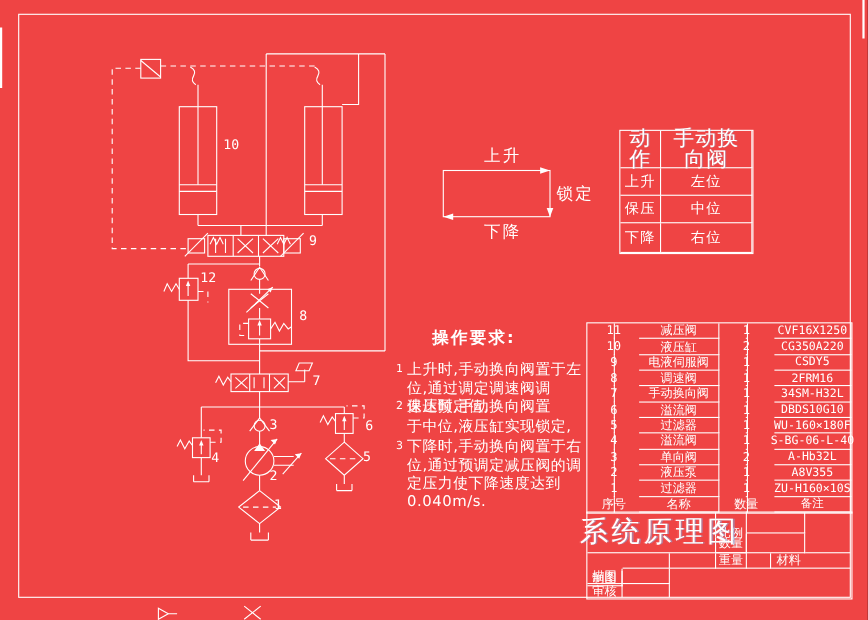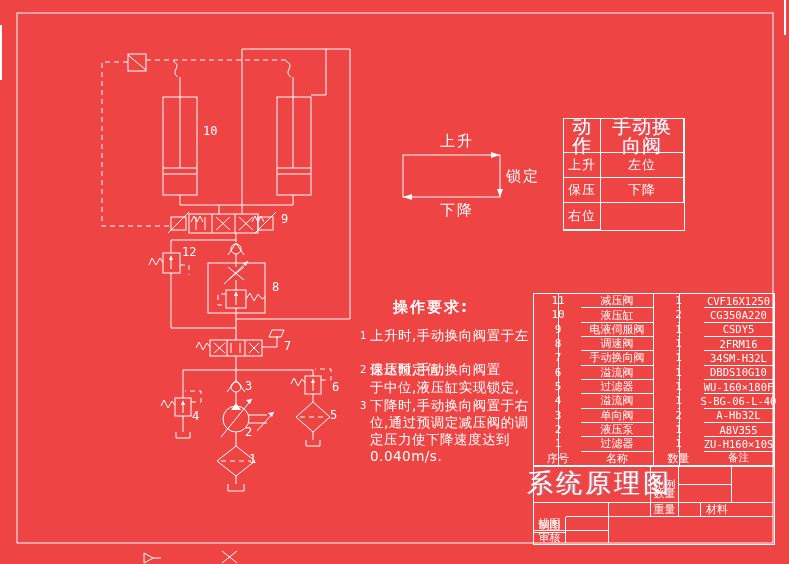--- a/index.html
+++ b/index.html
@@ -205,20 +205,23 @@
   <div class="abs cyc" style="left:440px;top:132px;">上升</div>
   <div class="abs cyc" style="left:506px;top:167px;">锁定</div>
   <div class="abs cyc" style="left:440px;top:201px;">下降</div>
 
   <div class="abs" id="op-title">操作要求:</div>
   <div class="abs" id="op-block">
       <div class="op-line" style="top: 7px;">
         <span class="op-num">1</span>
         <span class="op-text">上升时,手动换向阀置于左</span>
       </div>
+      <div class="op-line" style="top: 24px;">
+        <span class="op-text">位,通过调定调速阀调</span>
+      </div>
       <div class="op-line" style="top: 41px;">
         <span class="op-num">2</span>
         <span class="op-overlay">速达预定值,</span>
         <span class="op-text">保压时,手动换向阀置</span>
       </div>
       <div class="op-line" style="top: 59px;">
         <span class="op-text">于中位,液压缸实现锁定,</span>
       </div>
       <div class="op-line" style="top: 77px;">
         <span class="op-num">3</span>
@@ -236,20 +239,21 @@
     </div>
 
   <div class="abs" id="state-table">
     <div class="hdr">动
 作</div>
     <div class="hdr">手动换
 向阀</div>
   <div class="cell">上升</div>
       <div class="cell">左位</div>
       <div class="cell">保压</div>
+      <div class="cell">中位</div>
       <div class="cell">下降</div>
       <div class="cell">右位</div>
     </div>
 
   <div class="abs" id="parts-table">
       <div class="pt-cell c0">11</div>
       <div class="pt-cell c1">减压阀</div>
       <div class="pt-cell c2">1</div>
       <div class="pt-cell c3">CVF16X1250</div>
       <div class="pt-cell c0">10</div>

